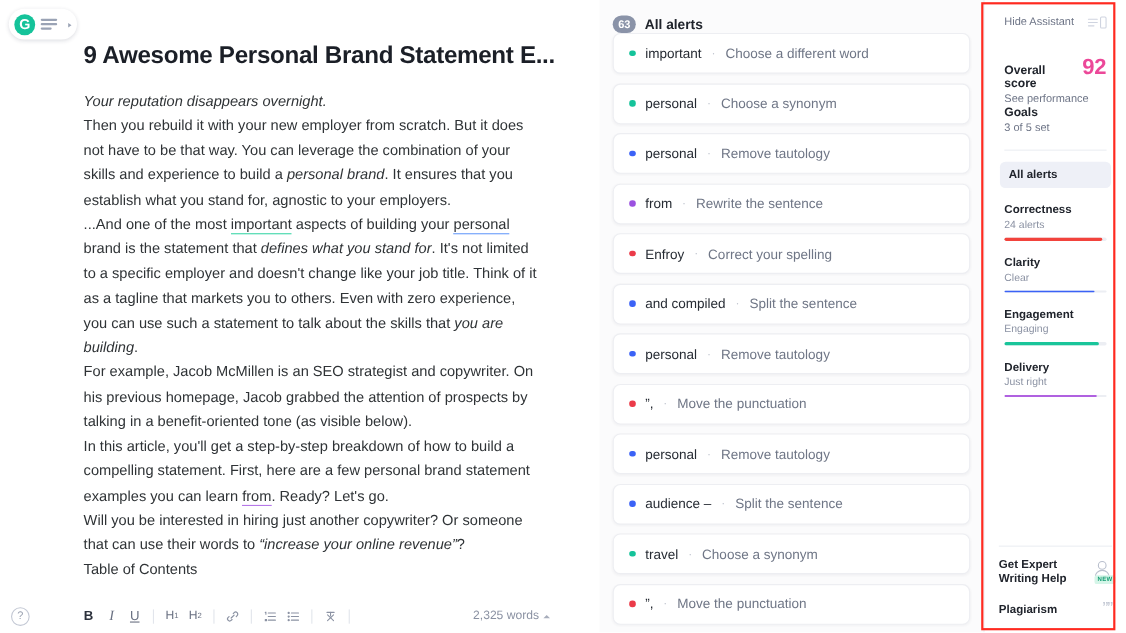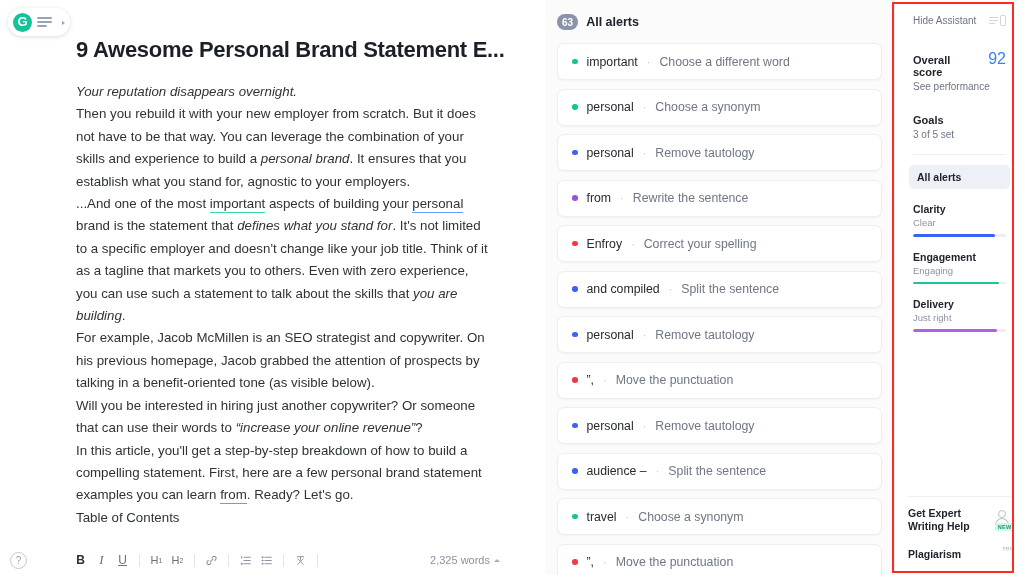--- a/index.html
+++ b/index.html
@@ -104,21 +104,21 @@
 
   
   .alerts-col {
     width: 349px; height: 575px; flex: 0 0 349px;
     background: #fbfbfc;
     position: relative;
     padding-top: 14px;
   }
   .alerts-head {
     display: flex; align-items: center; gap: 8px;
-    padding-left: 12px; margin-bottom: 13px;
+    padding-left: 12px; 
   }
   .alerts-badge {
     min-width: 21px; height: 16px; border-radius: 9px;
     background: #8a93a8; color: #fff;
     font-size: 10px; font-weight: 700;
     display: flex; align-items: center; justify-content: center;
     padding: 0 5px;
   }
   .alerts-title { font-size: 12.5px; font-weight: 700; color: #20242c; }
   .alert-list { padding: 0 12px; display: flex; flex-direction: column; gap: 8.5px; }
@@ -151,24 +151,24 @@
   .panel-icon { display: flex; align-items: center; gap: 2px; }
   .panel-icon .lines { display: flex; flex-direction: column; gap: 1.5px; }
   .panel-icon .lines i { display: block; height: 1.5px; background: #cfd4e0; border-radius: 1px; }
   .panel-icon .lines i:nth-child(1){ width: 9px; }
   .panel-icon .lines i:nth-child(2){ width: 9px; }
   .panel-icon .lines i:nth-child(3){ width: 6px; }
   .panel-icon .box { width: 6px; height: 11px; border: 1.5px solid #cfd4e0; border-radius: 1.5px; }
 
   .score-row { display: flex; align-items: baseline; gap: 19px; }
   .score-label { font-size: 11px; font-weight: 700; color: #20242c; }
-  .score-value { font-size: 16px; font-weight: 400; color: #3b82f6; }
+  .score-value { font-size: 20px; font-weight: 700; color: #ec4899; }
   .score-sub { font-size: 10px; color: #6d7486; margin-top: 3px; }
 
-  .goals { margin-top: 22px; }
+  .goals { }
   .goals-title { font-size: 11px; font-weight: 700; color: #20242c; }
   .goals-sub { font-size: 10px; color: #6d7486; margin-top: 3px; }
 
   .divider { height: 1px; background: #eceef3; margin: 14px 0 10px; }
 
   .all-alerts-item {
     background: #eef0f7; border-radius: 5px;
     height: 24px; display: flex; align-items: center;
     padding-left: 8px; margin: 0 -4px 14px;
   }
@@ -239,23 +239,23 @@
 
 
       <p><em>Your reputation disappears overnight.</em></p>
 
       <p><span>Then you rebuild it with your new employer from scratch. But it does not have to be that way. You can leverage the combination of your skills and experience to build a </span><em>personal brand</em><span>. It ensures that you establish what you stand for, agnostic to your employers.</span></p>
 
       <p><span>...And one of the most </span><span class="u-green">important</span><span> aspects of building your </span><span class="u-blue">personal</span><span> brand is the statement that </span><em>defines what you stand for</em><span>. It's not limited to a specific employer and doesn't change like your job title. Think of it as a tagline that markets you to others. Even with zero experience, you can use such a statement to talk about the skills that </span><em>you are building</em><span>.</span></p>
 
       <p><span>For example, Jacob McMillen is an SEO strategist and copywriter. On his previous homepage, Jacob grabbed the attention of prospects by talking in a benefit-oriented tone (as visible below).</span></p>
 
+      <p><span>In this article, you'll get a step-by-step breakdown of how to build a compelling statement. First, here are a few personal brand statement examples you can learn </span><span class="u-purple">from</span><span>. Ready? Let's go.</span></p>
+
       <p><span>Will you be interested in hiring just another copywriter? Or someone that can use their words to </span><em>“increase your online revenue”</em><span>?</span></p>
-
-      <p><span>In this article, you'll get a step-by-step breakdown of how to build a compelling statement. First, here are a few personal brand statement examples you can learn </span><span class="u-purple">from</span><span>. Ready? Let's go.</span></p>
 
       <p class="toc">Table of Contents</p>
     </div>
 
     <div class="toolbar">
       <div class="help-btn">?</div>
       <div class="tb-items">
         <div class="tb-btn bold">B</div>
         <div class="tb-btn ital">I</div>
         <div class="tb-btn und">U</div>
@@ -418,20 +418,27 @@
     </div>
 
     <div class="divider"></div>
 
     <div class="all-alerts-item">
       <span>All alerts</span>
     </div>
 
     <div id="cat-list">
         <div class="cat">
+          <div class="cat-name">Correctness</div>
+          <div class="cat-sub">24 alerts</div>
+          <div class="cat-bar">
+            <i style="width:96%;background:#f2433c"></i>
+          </div>
+        </div>
+        <div class="cat">
           <div class="cat-name">Clarity</div>
           <div class="cat-sub">Clear</div>
           <div class="cat-bar">
             <i style="width:88%;background:#3b62f6"></i>
           </div>
         </div>
         <div class="cat">
           <div class="cat-name">Engagement</div>
           <div class="cat-sub">Engaging</div>
           <div class="cat-bar">

